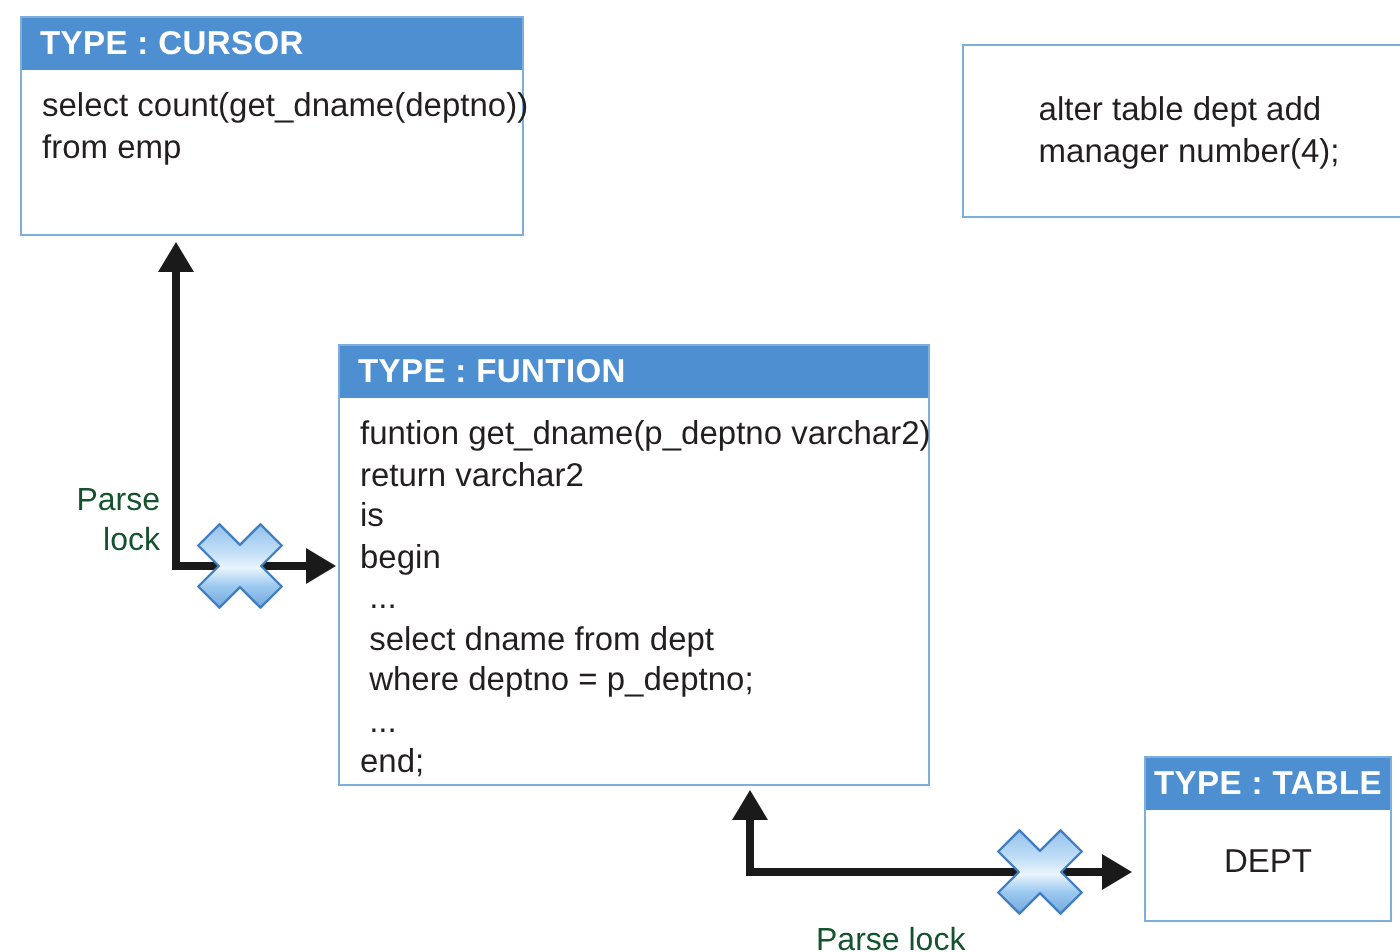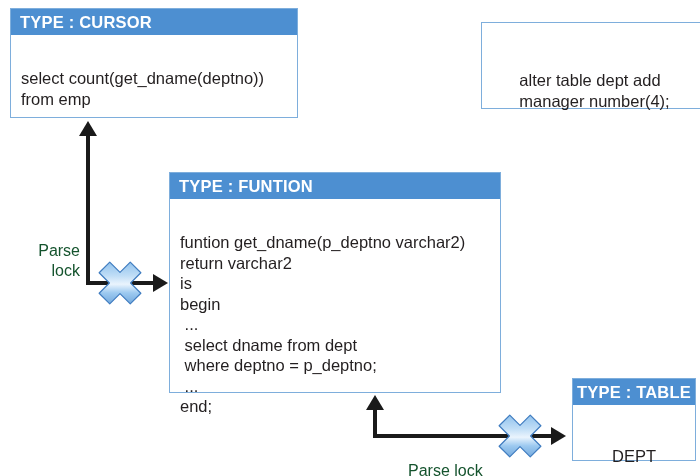--- a/index.html
+++ b/index.html
@@ -40,39 +40,38 @@
     padding-left: 0;
     text-align: center;
   }
   .box-body {
     box-sizing: border-box;
     color: #231f20;
     font-size: 16.5px;
     line-height: 20.5px;
     padding: 8px 10px 8px 10px;
     white-space: pre;
-    margin-top: 25px;
   }
   .box-body.centered {
     text-align: center;
     white-space: nowrap;
   }
   .box-body.block-center {
     display: flex;
     align-items: center;
     justify-content: center;
     height: 100%;
     padding: 0 12px;
     white-space: pre;
   }
 
   
-  #box-cursor   { left: 10px;  top: 8px;   width: 288px; height: 110px; }
+  #box-cursor   { left: 10px;  top: 8px;   width: 252px; height: 110px; }
   #box-alter    { left: 481px; top: 22px;  width: 227px; height: 87px;  }
-  #box-funtion  { left: 169px; top: 172px; width: 332px; height: 221px; }
+  #box-funtion  { left: 169px; top: 172px; width: 296px; height: 221px; }
   #box-table    { left: 572px; top: 378px; width: 124px; height: 83px;  }
 
   
   .line {
     position: absolute;
     background: #1a1a1a;
   }
   .line-v { width: 4px; }
   .line-h { height: 4px; }
 

